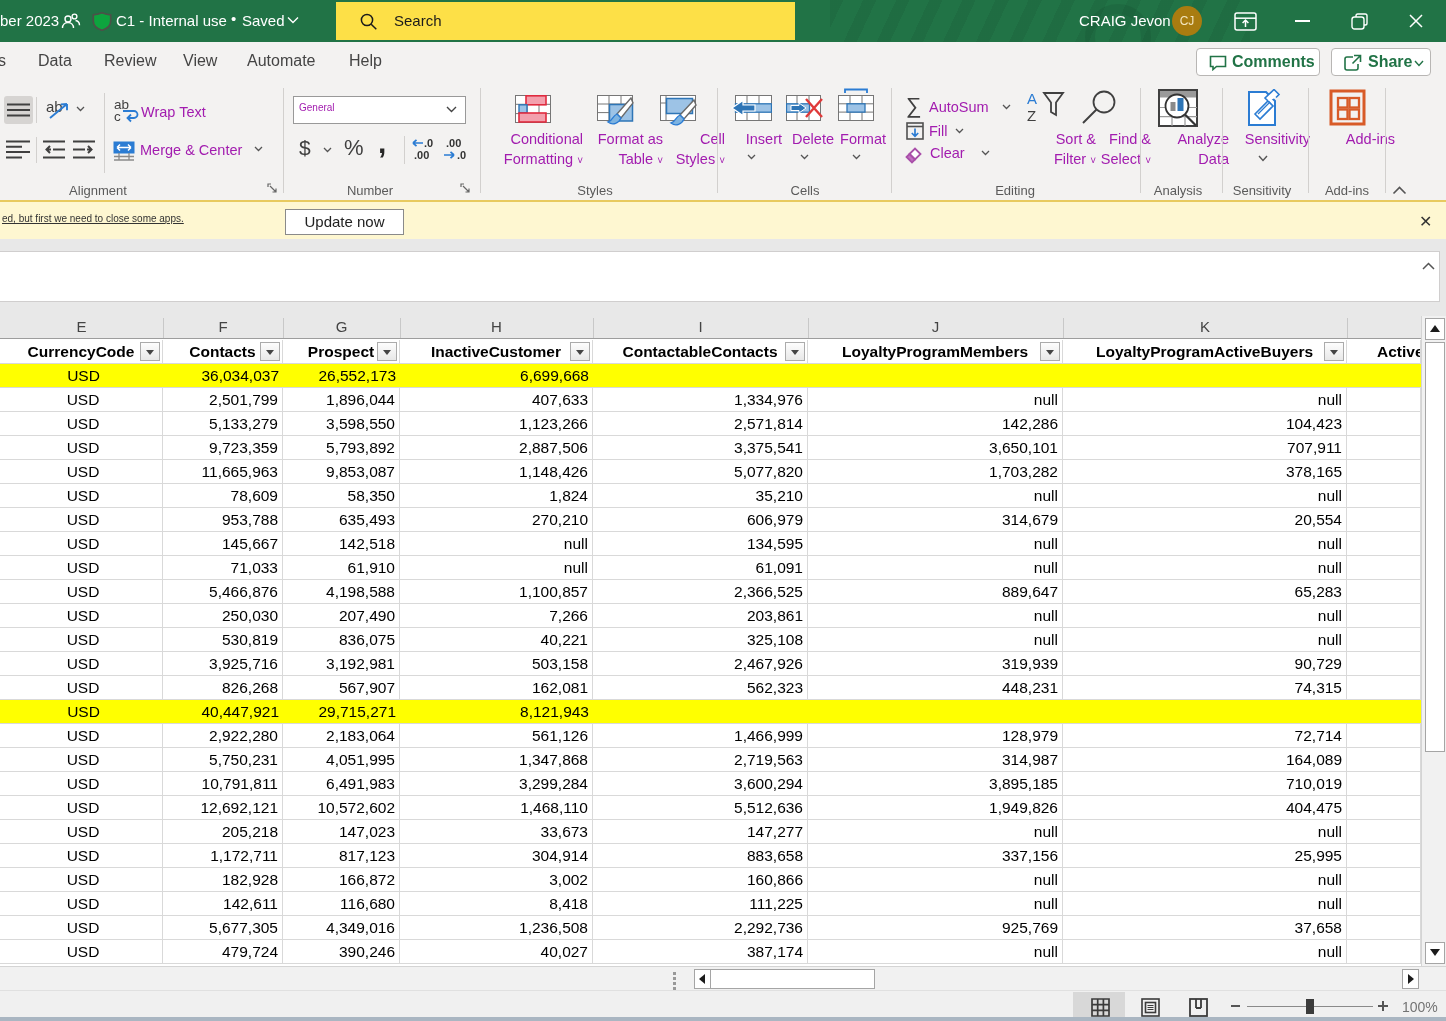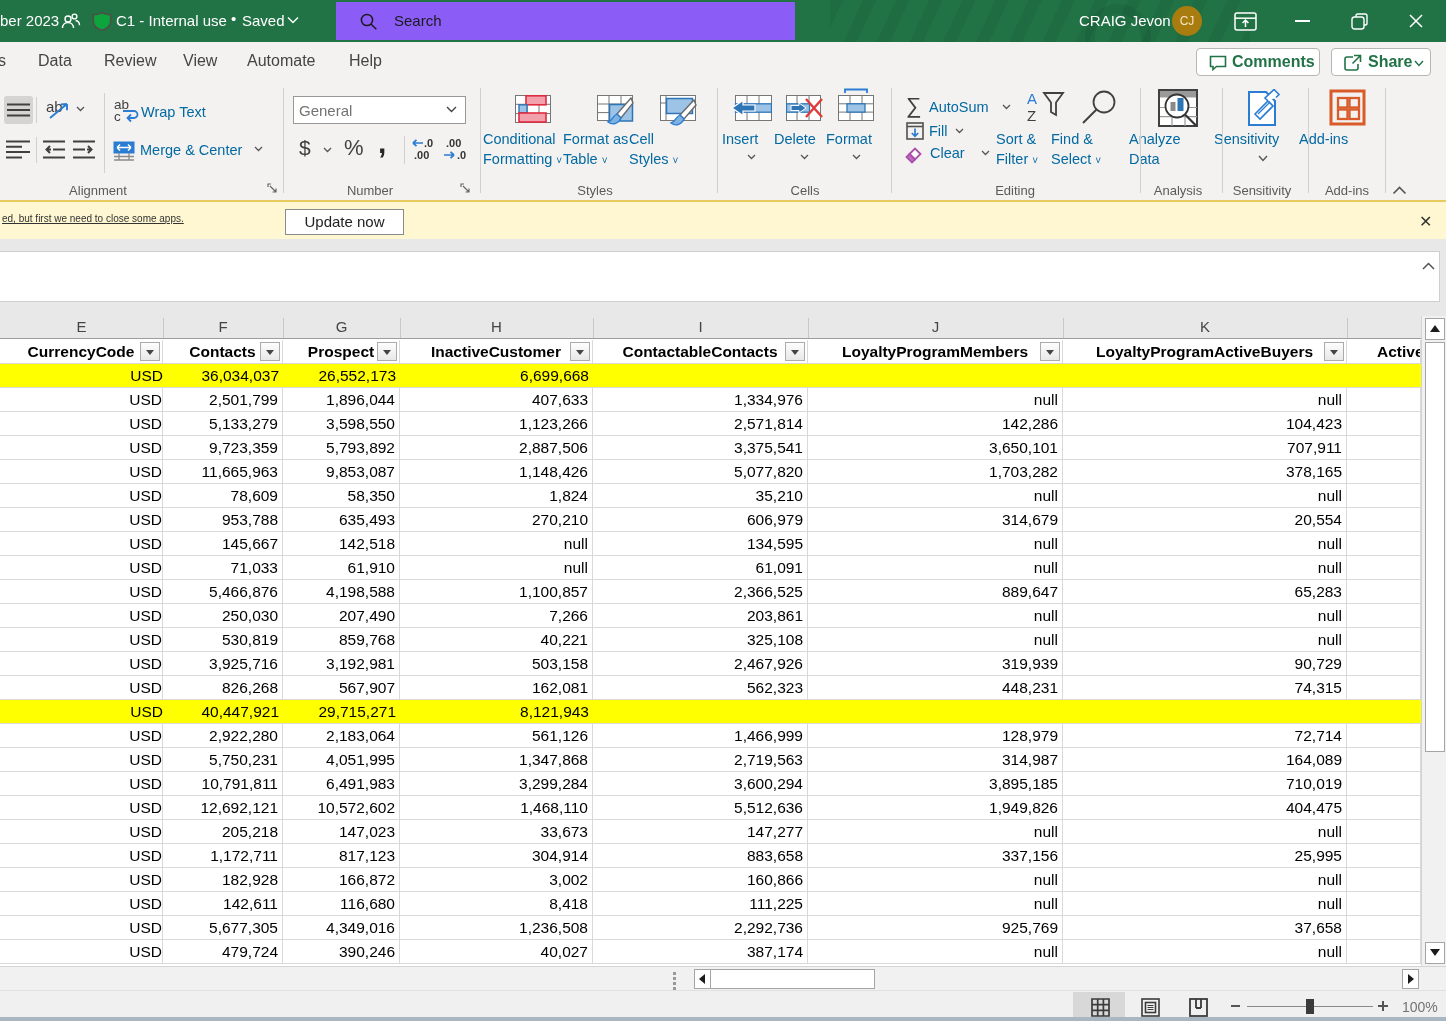--- a/index.html
+++ b/index.html
@@ -3,53 +3,53 @@
 <meta charset="utf-8">
 <style>
   * { margin:0; padding:0; box-sizing:border-box; }
   html,body { width:1446px; height:1021px; overflow:hidden; }
   body { font-family:"Liberation Sans", sans-serif; position:relative; background:#fff; }
   .abs { position:absolute; }
 
   
   #titlebar { position:absolute; left:0; top:0; width:1446px; height:42px; background:#217346; color:#fff; }
   #titlebar .fname { position:absolute; left:0; top:12px; font-size:15px; color:#fff; }
-  #searchbox { position:absolute; left:336px; top:2px; width:459px; height:38px; background:#8b5cf6; }
+  #searchbox { position:absolute; left:336px; top:2px; width:459px; height:38px; background:#fde047; }
   #searchbox .stext { position:absolute; left:58px; top:10px; font-size:15px; color:#1b1b1b; }
   #username { position:absolute; left:1079px; top:12px; font-size:15px; color:#fff; }
   #avatar { position:absolute; left:1172px; top:6px; width:30px; height:30px; border-radius:50%; background:#a97c10; color:#f3e6c0; font-size:12px; text-align:center; line-height:30px; }
 
   
   #menubar { position:absolute; left:0; top:42px; width:1446px; height:42px; background:#f3f2f1; }
   .mtab { position:absolute; top:10px; font-size:16px; color:#444; }
 
   
   #ribbon { position:absolute; left:0; top:84px; width:1446px; height:116px; background:#f3f2f1; }
   .gsep { position:absolute; top:4px; width:1px; height:105px; background:#d2d0ce; }
   .glabel { position:absolute; top:99px; font-size:13px; color:#5a5a5a; text-align:center; }
-  .btnlabel { font-size:14.5px; color:#0369a1; position:absolute; text-align:left; }
+  .btnlabel { font-size:14.5px; color:#a21caf; position:absolute; text-align:right; }
 
   
   #notif { position:absolute; left:0; top:200px; width:1446px; height:39px; background:#fef7d1; border-top:2px solid #e8ca5f; }
   #notif .link { position:absolute; left:2px; top:11px; font-size:10px; color:#333; text-decoration:underline; }
   #updbtn { position:absolute; left:285px; top:7px; width:119px; height:26px; background:#fff; border:1px solid #8a8a8a; font-size:15px; color:#222; text-align:center; line-height:24px; }
   #notifx { position:absolute; left:1419px; top:10px; font-size:16px; color:#333; }
 
   
   #fbarzone { position:absolute; left:0; top:239px; width:1446px; height:77px; background:#e8e8e8; }
   #fbar { position:absolute; left:-4px; top:12px; width:1444px; height:51px; background:#fff; border:1px solid #d0cece; }
 
   
   #grid { position:absolute; left:0; top:316px; width:1421px; height:650px; background:#fff; }
   #collet { position:absolute; left:0; top:0; width:1421px; height:23px; background:#e8e8e8; border-bottom:1px solid #9d9d9d; }
   .clet { position:absolute; top:2px; font-size:15px; color:#444; text-align:center; }
   .cletsep { position:absolute; top:2px; width:1px; height:20px; background:#c8c8c8; }
   table#tbl { position:absolute; left:0; top:24px; border-collapse:separate; border-spacing:0; table-layout:fixed; width:1421px; }
   #tbl td { height:24px; font-size:15.5px; color:#000; border-right:1px solid #d9d9d9; border-bottom:1px solid #d9d9d9; text-align:right; padding:0 4px 0 0; white-space:nowrap; overflow:hidden; }
-  #tbl td.l { text-align:right; padding:0 0 0 4px; }
+  #tbl td.l { text-align:center; padding:0 0 0 4px; }
   #tbl tr.hdr td { font-weight:bold; text-align:center; padding:0; position:relative; }
   #tbl tr.y td { background:#ffff00; border-right:none; }
   .fbtn { position:absolute; top:2px; width:20px; height:19px; background:linear-gradient(#fdfdfd,#e8e8e8); border:1px solid #ababab; }
   .fbtn:after { content:""; position:absolute; left:5px; top:7px; border-left:4px solid transparent; border-right:4px solid transparent; border-top:5px solid #444; }
 
   
   #vscroll { position:absolute; left:1421px; top:316px; width:25px; height:650px; background:#f1f1f1; border-left:1px solid #d4d4d4; }
   .sbtn { position:absolute; background:#fff; border:1px solid #a5a5a5; }
   .tri { position:absolute; width:0; height:0; }
 
@@ -169,21 +169,21 @@
   </svg>
   <div class="btnlabel" style="left:140px;top:58px">Merge &amp; Center</div>
   <svg class="abs" style="left:254px;top:62px" width="9" height="6" viewBox="0 0 9 6" fill="none" stroke="#555" stroke-width="1.3">
       <path d="M1 1 L4.5 4.5 L8 1"></path>
     </svg>
   <svg class="abs" style="left:267px;top:99px" width="11" height="11" viewBox="0 0 11 11" fill="none" stroke="#666" stroke-width="1.2">
       <path d="M1 4 V1 H4 M3 3 L9 9 M9 5.5 V9 H5.5"></path>
     </svg>
 
   <div class="abs" style="left:293px;top:12px;width:173px;height:28px;background:#fff;border:1px solid #999"></div>
-  <div class="abs" style="left:299px;top:18px;font-size:15px;color:#737373">General</div>
+  <div class="abs" style="left:299px;top:18px;font-size:10px;color:#a21caf">General</div>
   <svg class="abs" style="left:446px;top:22px" width="11" height="7" viewBox="0 0 11 7" fill="none" stroke="#444" stroke-width="1.4">
       <path d="M1 1 L5.5 5.5 L10 1"></path>
     </svg>
   <div class="abs" style="left:299px;top:52px;font-size:21px;color:#404040">$</div>
   <svg class="abs" style="left:323px;top:63px" width="9" height="6" viewBox="0 0 9 6" fill="none" stroke="#555" stroke-width="1.3">
       <path d="M1 1 L4.5 4.5 L8 1"></path>
     </svg>
   <div class="abs" style="left:344px;top:51px;font-size:22px;color:#404040">%</div>
   <div class="abs" style="left:378px;top:42px;font-size:30px;color:#262626;font-weight:bold">,</div>
   <div class="abs" style="left:404px;top:52px;width:1px;height:28px;background:#d2d0ce"></div>
@@ -507,21 +507,21 @@
           <td>207,490</td>
           <td>7,266</td>
           <td>203,861</td>
           <td>null</td>
           <td>null</td>
           <td></td>
         </tr>
     <tr>
           <td class="l">USD</td>
           <td>530,819</td>
-          <td>859,768</td>
+          <td>836,075</td>
           <td>40,221</td>
           <td>325,108</td>
           <td>null</td>
           <td>null</td>
           <td></td>
         </tr>
     <tr>
           <td class="l">USD</td>
           <td>3,925,716</td>
           <td>3,192,981</td>

